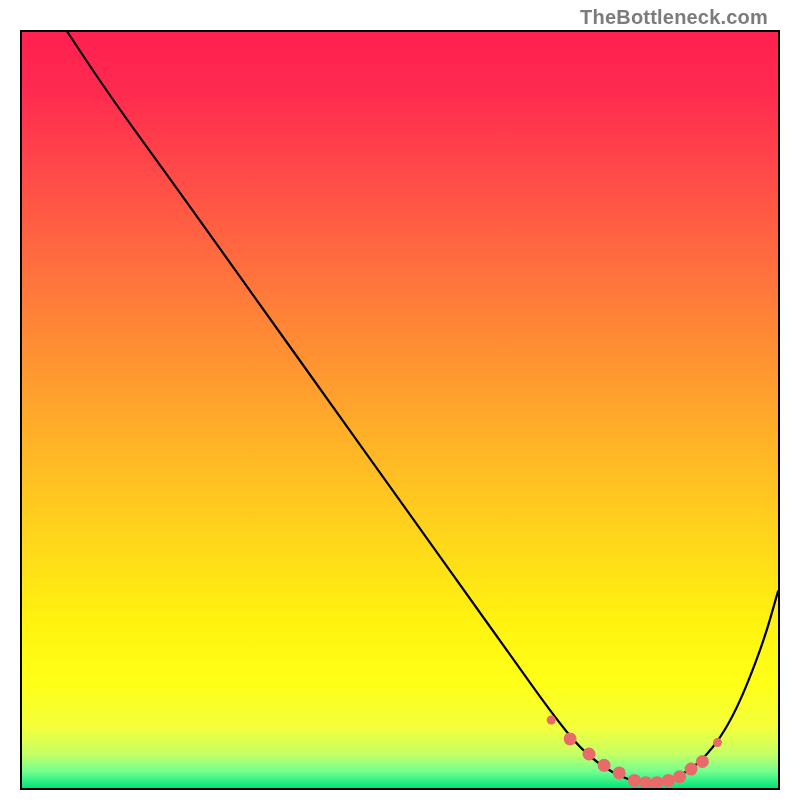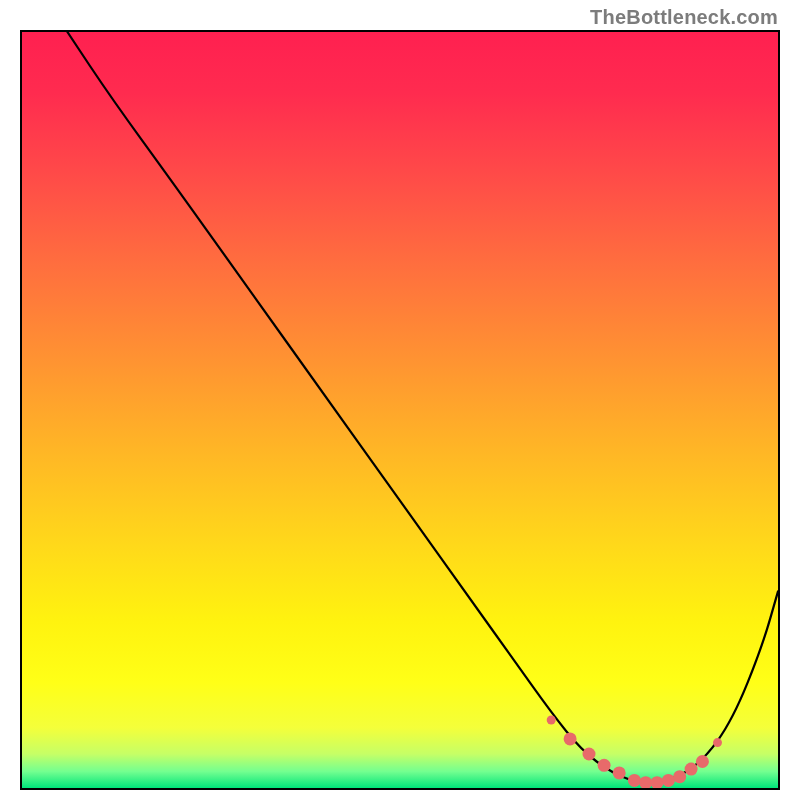--- a/index.html
+++ b/index.html
@@ -22,21 +22,21 @@
   .gradient {
     position: absolute;
     left: 0;
     top: 0;
     width: 100%;
     height: 100%;
   }
   .watermark {
     position: absolute;
     top: 6px;
-    right: 22px;
+    right: 32px;
     font-family: Arial, Helvetica, sans-serif;
     font-size: 20px;
     font-weight: bold;
     color: #7c7c7c;
     letter-spacing: 0.2px;
   }
   svg.curve {
     position: absolute;
     left: 0;
     top: 0;

